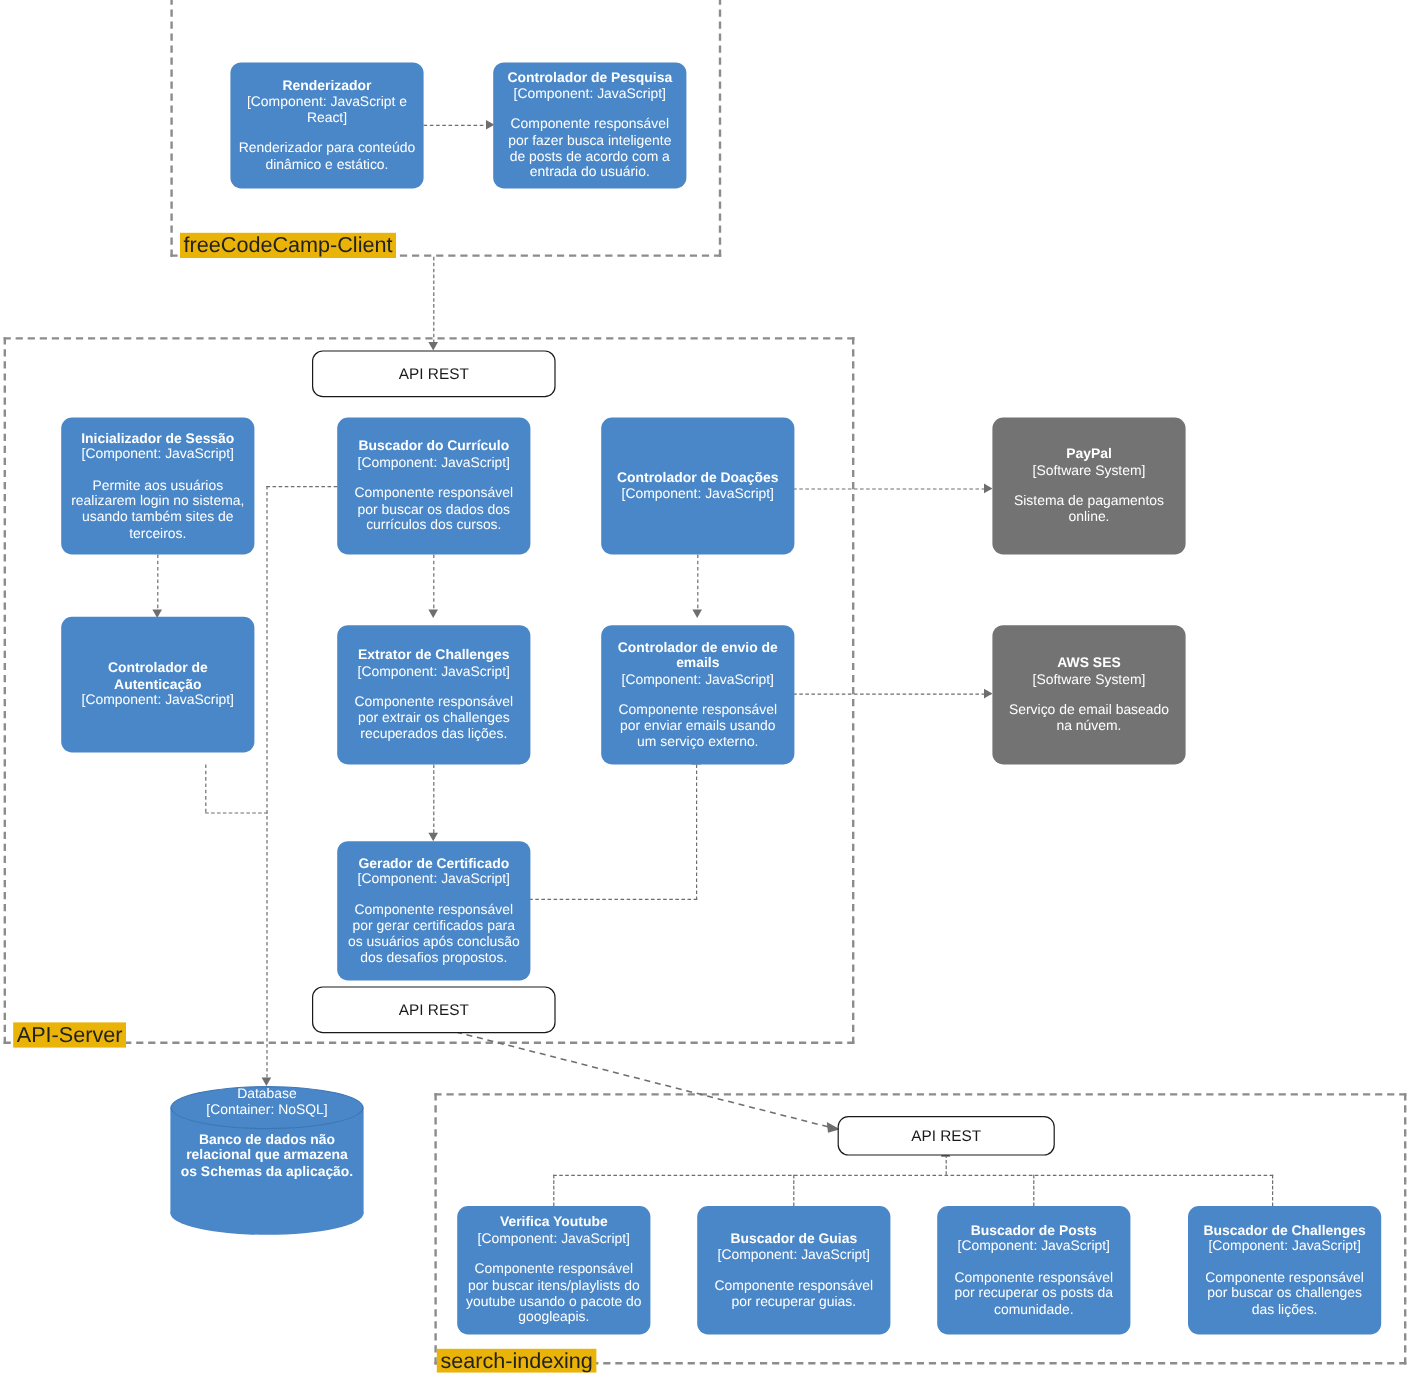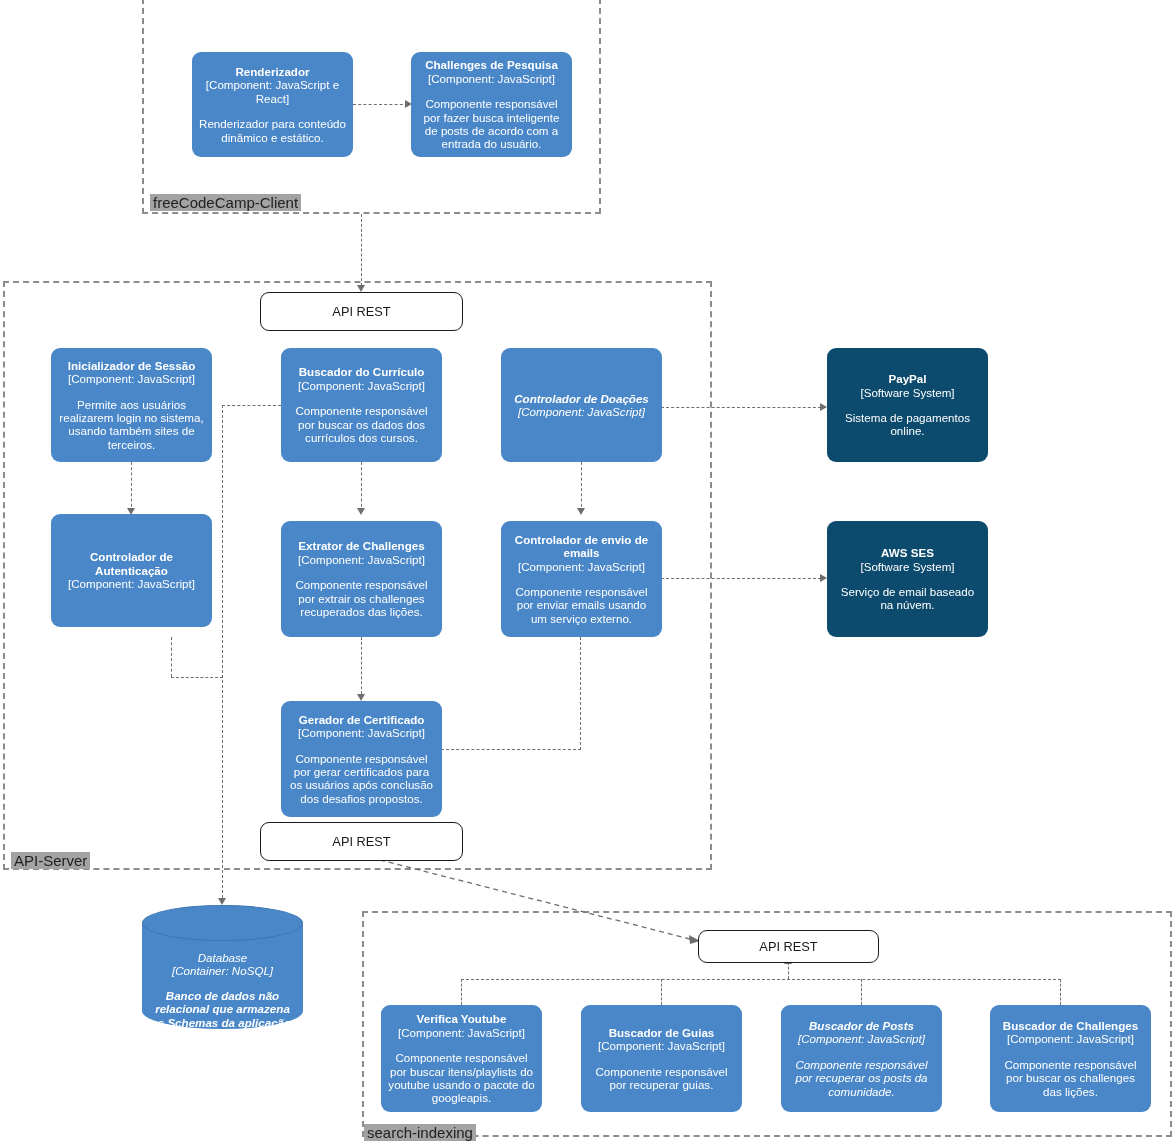--- a/index.html
+++ b/index.html
@@ -2,40 +2,40 @@
 <html><head>
 <meta charset="utf-8">
 <title>C4 Component Diagram</title>
 <style>
   html,body{margin:0;padding:0;background:#ffffff;}
   body{font-family:"Liberation Sans", sans-serif;}
   #canvas{position:relative;width:1174px;height:1144px;background:#ffffff;overflow:hidden;}
 
   
   .boundary{position:absolute;border:2px dashed #8c8c8c;box-sizing:border-box;background:transparent;}
-  .boundary-label{position:absolute;font-size:15px;color:#222;background:#a3a3a3;padding:0 3px;white-space:nowrap;}
+  .boundary-label{position:absolute;font-size:18px;color:#222;background:#eab308;padding:0 3px;white-space:nowrap;}
 
   
   .node{position:absolute;box-sizing:border-box;border-radius:9px;
         display:flex;flex-direction:column;align-items:center;justify-content:center;
         text-align:center;color:#ffffff;padding:6px 7px;overflow:hidden;}
   .node.blue{background:#4a87c8;}
-  .node.gray{background:#0c4a6e;}
+  .node.gray{background:#737373;}
   .node .n-title{font-weight:bold;font-size:11.6px;line-height:13.4px;}
   .node .n-tech{font-size:11.6px;line-height:13.4px;font-weight:normal;}
   .node .n-desc{font-size:11.6px;line-height:13.4px;margin-top:12px;font-weight:normal;}
   .node.gray .n-title{font-weight:bold;}
 
   
   .db{position:absolute;}
   .db .cyl-body{position:absolute;left:0;right:0;top:18px;bottom:18px;background:#4a87c8;}
   .db .cyl-top{position:absolute;left:0;right:0;top:0;height:36px;border-radius:50%;background:#4a87c8;border:1px solid #3d77b3;box-sizing:border-box;}
   .db .cyl-bot{position:absolute;left:0;right:0;bottom:0;height:36px;border-radius:50%;background:#4a87c8;}
   .db .cyl-text{position:absolute;left:0;right:0;top:0;bottom:0;display:flex;flex-direction:column;
-      align-items:center;justify-content:flex-end;color:#fff;text-align:center;padding:0 6px;box-sizing:border-box;font-style:italic;}
+      align-items:center;justify-content:flex-start;color:#fff;text-align:center;padding:0 6px;box-sizing:border-box;}
   .db .n-title{font-size:11.6px;line-height:13.4px;}
   .db .n-tech{font-size:11.6px;line-height:13.4px;}
   .db .n-desc{font-size:11.6px;line-height:13.4px;margin-top:11px;font-weight:bold;}
 
   
   .pill{position:absolute;box-sizing:border-box;border:1.4px solid #1a1a1a;border-radius:9px;
         background:#ffffff;display:flex;align-items:center;justify-content:center;
         font-size:12.8px;color:#1a1a1a;}
 
   
@@ -110,42 +110,42 @@
   <div class="ln ln-v" style="left:861px;top:979px;height:26px;"></div>
   <div class="ln ln-v" style="left:1060px;top:979px;height:26px;"></div>
 
   <div class="node blue" style="left:192px;top:52px;width:161px;height:105px;">
     <div class="n-title">Renderizador</div>
     <div class="n-tech">[Component: JavaScript e React]</div>
     <div class="n-desc">Renderizador para conteúdo dinâmico e estático.</div>
   </div>
 
   <div class="node blue" style="left:411px;top:52px;width:161px;height:105px;">
-    <div class="n-title">Challenges de Pesquisa</div>
+    <div class="n-title">Controlador de Pesquisa</div>
     <div class="n-tech">[Component: JavaScript]</div>
     <div class="n-desc">Componente responsável por fazer busca inteligente de posts de acordo com a entrada do usuário.</div>
   </div>
 
   <div class="pill" style="left:260px;top:292px;width:203px;height:39px;">
     <span>API REST</span>
   </div>
 
   <div class="node blue" style="left:51px;top:348px;width:161px;height:114px;">
     <div class="n-title">Inicializador de Sessão</div>
     <div class="n-tech">[Component: JavaScript]</div>
     <div class="n-desc">Permite aos usuários realizarem login no sistema, usando também sites de terceiros.</div>
   </div>
 
   <div class="node blue" style="left:281px;top:348px;width:161px;height:114px;">
     <div class="n-title">Buscador do Currículo</div>
     <div class="n-tech">[Component: JavaScript]</div>
     <div class="n-desc">Componente responsável por buscar os dados dos currículos dos cursos.</div>
   </div>
 
-  <div class="node blue" style="left:501px;top:348px;width:161px;height:114px;font-style:italic;">
+  <div class="node blue" style="left:501px;top:348px;width:161px;height:114px;">
     <div class="n-title">Controlador de Doações</div>
     <div class="n-tech">[Component: JavaScript]</div>
   </div>
 
   <div class="node gray" style="left:827px;top:348px;width:161px;height:114px;">
     <div class="n-title">PayPal</div>
     <div class="n-tech">[Software System]</div>
     <div class="n-desc">Sistema de pagamentos online.</div>
   </div>
 
@@ -202,21 +202,21 @@
     <div class="n-tech">[Component: JavaScript]</div>
     <div class="n-desc">Componente responsável por buscar itens/playlists do youtube usando o pacote do googleapis.</div>
   </div>
 
   <div class="node blue" style="left:581px;top:1005px;width:161px;height:107px;">
     <div class="n-title">Buscador de Guias</div>
     <div class="n-tech">[Component: JavaScript]</div>
     <div class="n-desc">Componente responsável por recuperar guias.</div>
   </div>
 
-  <div class="node blue" style="left:781px;top:1005px;width:161px;height:107px;font-style:italic;">
+  <div class="node blue" style="left:781px;top:1005px;width:161px;height:107px;">
     <div class="n-title">Buscador de Posts</div>
     <div class="n-tech">[Component: JavaScript]</div>
     <div class="n-desc">Componente responsável por recuperar os posts da comunidade.</div>
   </div>
 
   <div class="node blue" style="left:990px;top:1005px;width:161px;height:107px;align-items:center;">
     <div class="n-title">Buscador de Challenges</div>
     <div class="n-tech">[Component: JavaScript]</div>
     <div class="n-desc">Componente responsável por buscar os challenges das lições.</div>
   </div>

